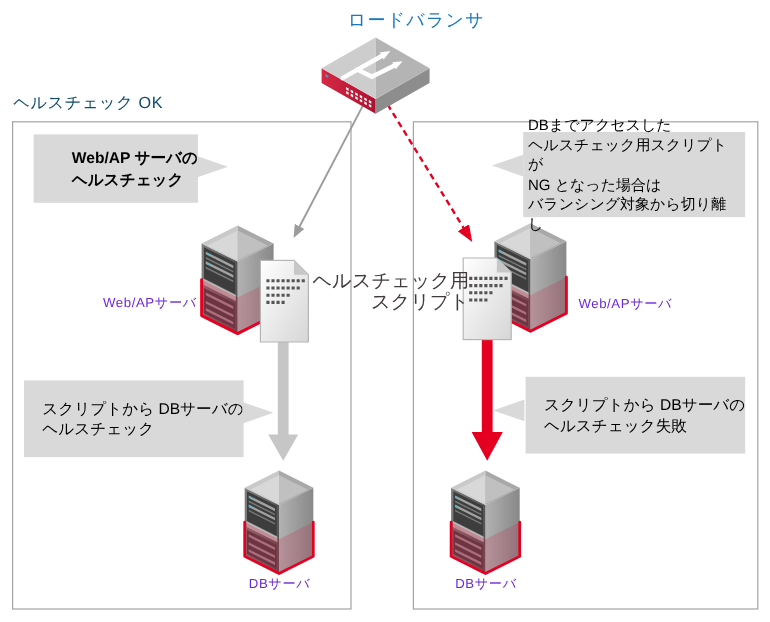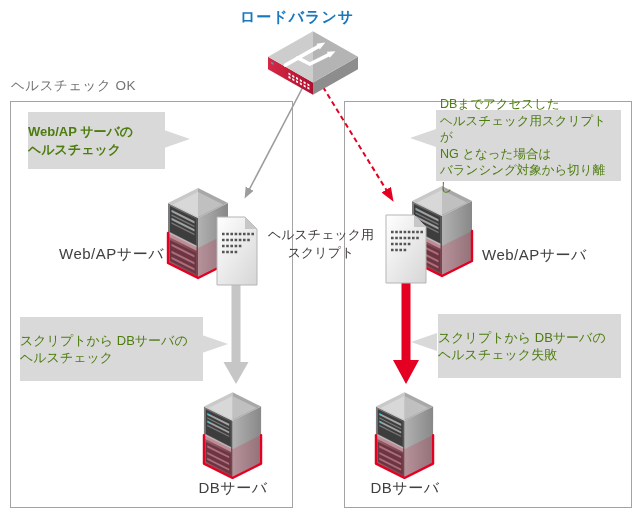--- a/index.html
+++ b/index.html
@@ -6,52 +6,52 @@
   .canvas{
     position:relative;width:642px;height:518px;background:#fff;overflow:hidden;
     font-family:"Liberation Sans","DejaVu Sans",sans-serif;
     -webkit-font-smoothing:antialiased;
   }
   .abs{position:absolute;}
   .colbox{position:absolute;border:1px solid #a3a3a3;background:#fff;box-sizing:border-box;}
   #box-ok{left:10px;top:101px;width:283px;height:407px;}
   #box-ng{left:344px;top:101px;width:288px;height:407px;}
   .overlay{position:absolute;left:0;top:0;pointer-events:none;}
-  .hdr{position:absolute;font-size:13.5px;color:#737373;letter-spacing:.5px;}
+  .hdr{position:absolute;font-size:13.5px;color:#0c4a6e;letter-spacing:.5px;}
   #hdr-ok{left:11px;top:77px;}
   #hdr-ng{left:440px;top:77px;width:192px;text-align:right;}
   .title{
-    position:absolute;left:240px;top:8px;width:164px;text-align:left;
-    font-size:15px;font-weight:700;color:#1878be;letter-spacing:1px;
+    position:absolute;left:240px;top:8px;width:164px;text-align:right;
+    font-size:15px;font-weight:400;color:#1878be;letter-spacing:1px;
   }
   .callout{
-    position:absolute;background:#d9d9d9;color:#4d7c0f;display:flex;
-    align-items:center;justify-content:flex-start;box-sizing:border-box;
+    position:absolute;background:#d9d9d9;color:#000000;display:flex;
+    align-items:center;justify-content:flex-end;box-sizing:border-box;
   }
   .callout .txt{white-space:pre-line;text-align:left;font-size:13px;line-height:17.5px;}
   #co-ng-top .txt{font-size:12.5px;line-height:16.5px;}
   #co-ok-top{left:28px;top:112px;width:137px;height:57px;font-weight:bold;}
   #co-ng-top{left:436px;top:110px;width:185px;height:71px;padding:0 4px;}
   #co-ok-bot{left:20px;top:317px;width:183px;height:64px;}
   #co-ng-bot{left:438px;top:314px;width:183px;height:64px;}
   .tail{position:absolute;width:0;height:0;border-top:9px solid transparent;border-bottom:9px solid transparent;}
   .tail-r{border-left:26px solid #d9d9d9;}
   .tail-l{border-right:26px solid #d9d9d9;}
   #tail-ok-top{left:164px;top:130px;}
   #tail-ng-top{left:410px;top:129px;}
   #tail-ok-bot{left:202px;top:335px;}
   #tail-ng-bot{left:411px;top:333px;}
-  .blue-label{position:absolute;font-size:15px;color:#404040;font-weight:500;letter-spacing:.5px;}
+  .blue-label{position:absolute;font-size:11px;color:#6d28d9;font-weight:500;letter-spacing:.5px;}
   #lbl-web-ok{left:30px;top:245px;width:134px;text-align:right;}
   #lbl-web-ng{left:482px;top:246px;}
   #lbl-db-ok{left:173px;top:479px;width:120px;text-align:center;}
   #lbl-db-ng{left:345px;top:479px;width:120px;text-align:center;}
   .mid-label{
-    position:absolute;left:251px;top:226px;width:140px;text-align:center;
-    font-size:13px;line-height:17.5px;color:#403a3c;white-space:pre-line;
+    position:absolute;left:251px;top:226px;width:140px;text-align:right;
+    font-size:16px;line-height:17.5px;color:#403a3c;white-space:pre-line;
   }
 </style>
 </head>
 <body>
 
 <div class="canvas">
 
   <div class="colbox" id="box-ok"></div>
   <div class="colbox" id="box-ng"></div>
 

